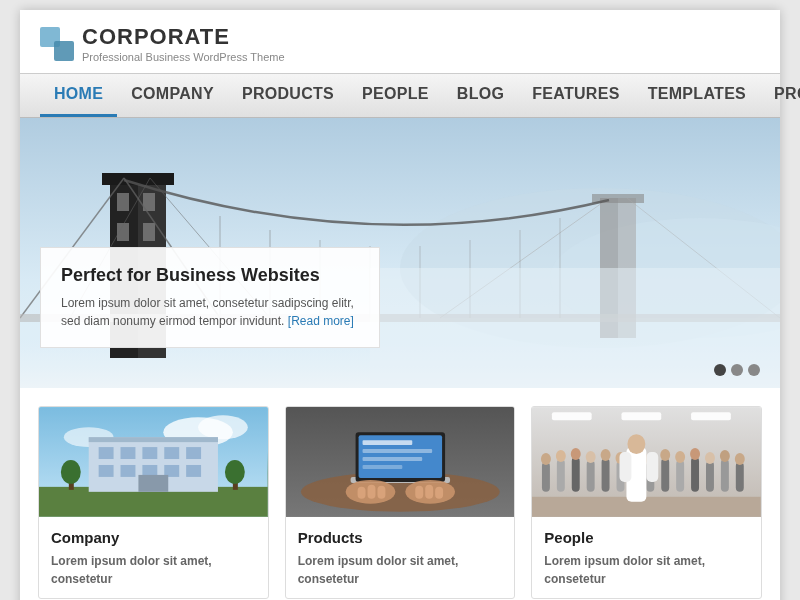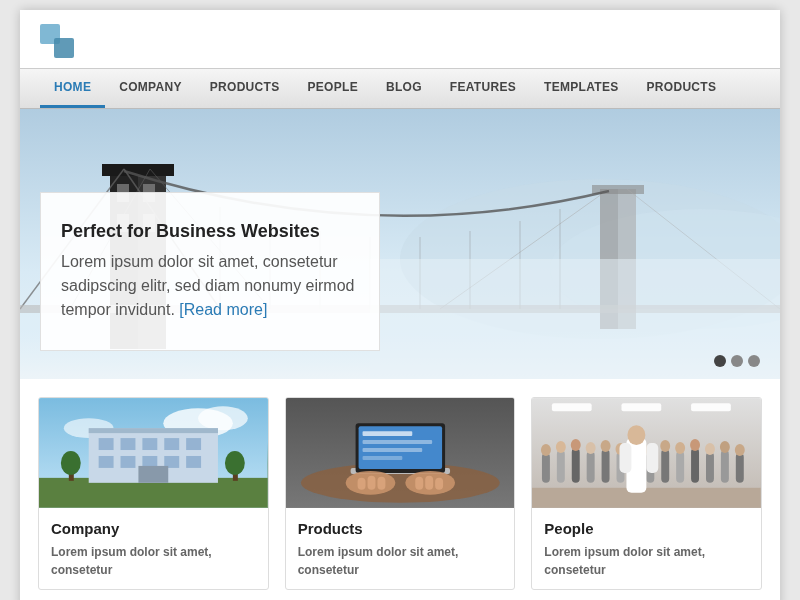--- a/index.html
+++ b/index.html
@@ -50,21 +50,21 @@
       padding: 0 20px;
     }
     .nav-list {
       list-style: none;
       display: flex;
       align-items: stretch;
     }
     .nav-item a {
       display: block;
       padding: 11px 14px;
-      font-size: 12px;
+      font-size: 16px;
       font-weight: bold;
       color: #444;
       text-decoration: none;
       letter-spacing: 0.3px;
     }
     .nav-item.active a {
       color: #2a7bb5;
       border-bottom: 3px solid #2a7bb5;
     }
     
@@ -81,35 +81,35 @@
       position: relative;
     }
     
     .hero-svg {
       position: absolute;
       top: 0; left: 0;
       width: 100%; height: 100%;
     }
     .hero-text-box {
       position: absolute;
-      bottom: 28px;
+      bottom: 40px;
       left: 20px;
       background: rgba(255,255,255,0.92);
-      padding: 28px 20px;
+      padding: 17px 20px;
       width: 340px;
       border: 1px solid #e0e0e0;
     }
     .hero-title {
       font-size: 18px;
       font-weight: bold;
       color: #222;
       margin-bottom: 8px;
     }
     .hero-body {
-      font-size: 16px;
+      font-size: 12px;
       color: #555;
       line-height: 1.5;
     }
     .hero-body a {
       color: #2a7bb5;
       text-decoration: none;
     }
     .hero-dots {
       position: absolute;
       bottom: 12px;
@@ -175,20 +175,24 @@
 </head>
 <body>
 
 <div class="page-wrapper">
 
   <header class="site-header">
     <svg class="logo-icon" viewBox="0 0 34 34" xmlns="http://www.w3.org/2000/svg">
       <rect x="0" y="0" width="20" height="20" rx="2" fill="#6aaccc" opacity="0.85"></rect>
       <rect x="14" y="14" width="20" height="20" rx="2" fill="#4488aa" opacity="0.85"></rect>
     </svg>
+    <div class="logo-text-block">
+      <div class="logo-title">CORPORATE</div>
+      <div class="logo-subtitle">Professional Business WordPress Theme</div>
+    </div>
   </header>
 
   <nav class="main-nav">
     <ul class="nav-list">
       <li class="nav-item active">
           <a href="#">HOME</a>
         </li>
       <li class="nav-item">
           <a href="#">COMPANY</a>
         </li>

